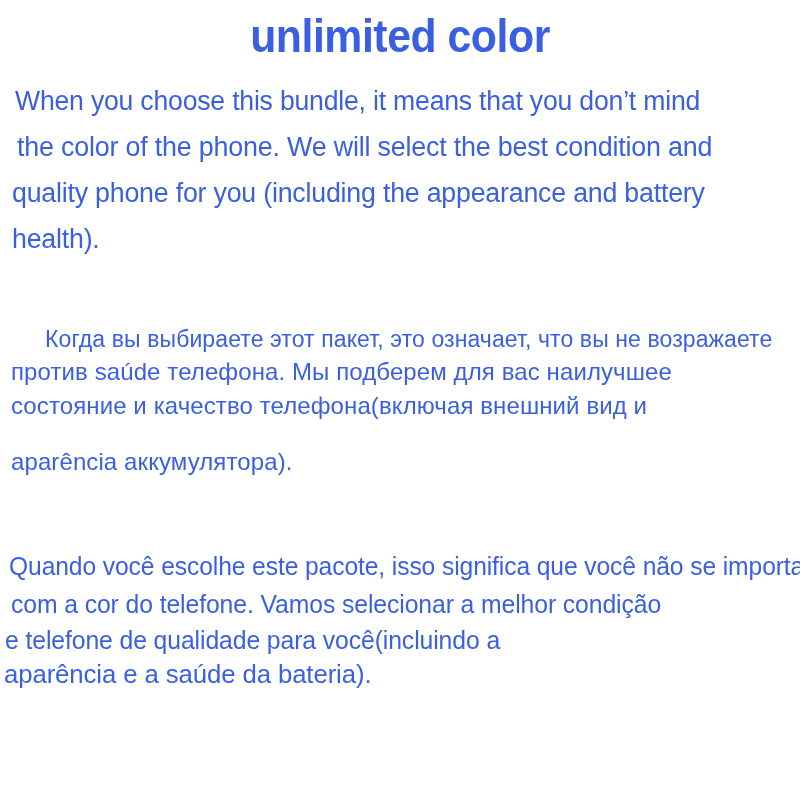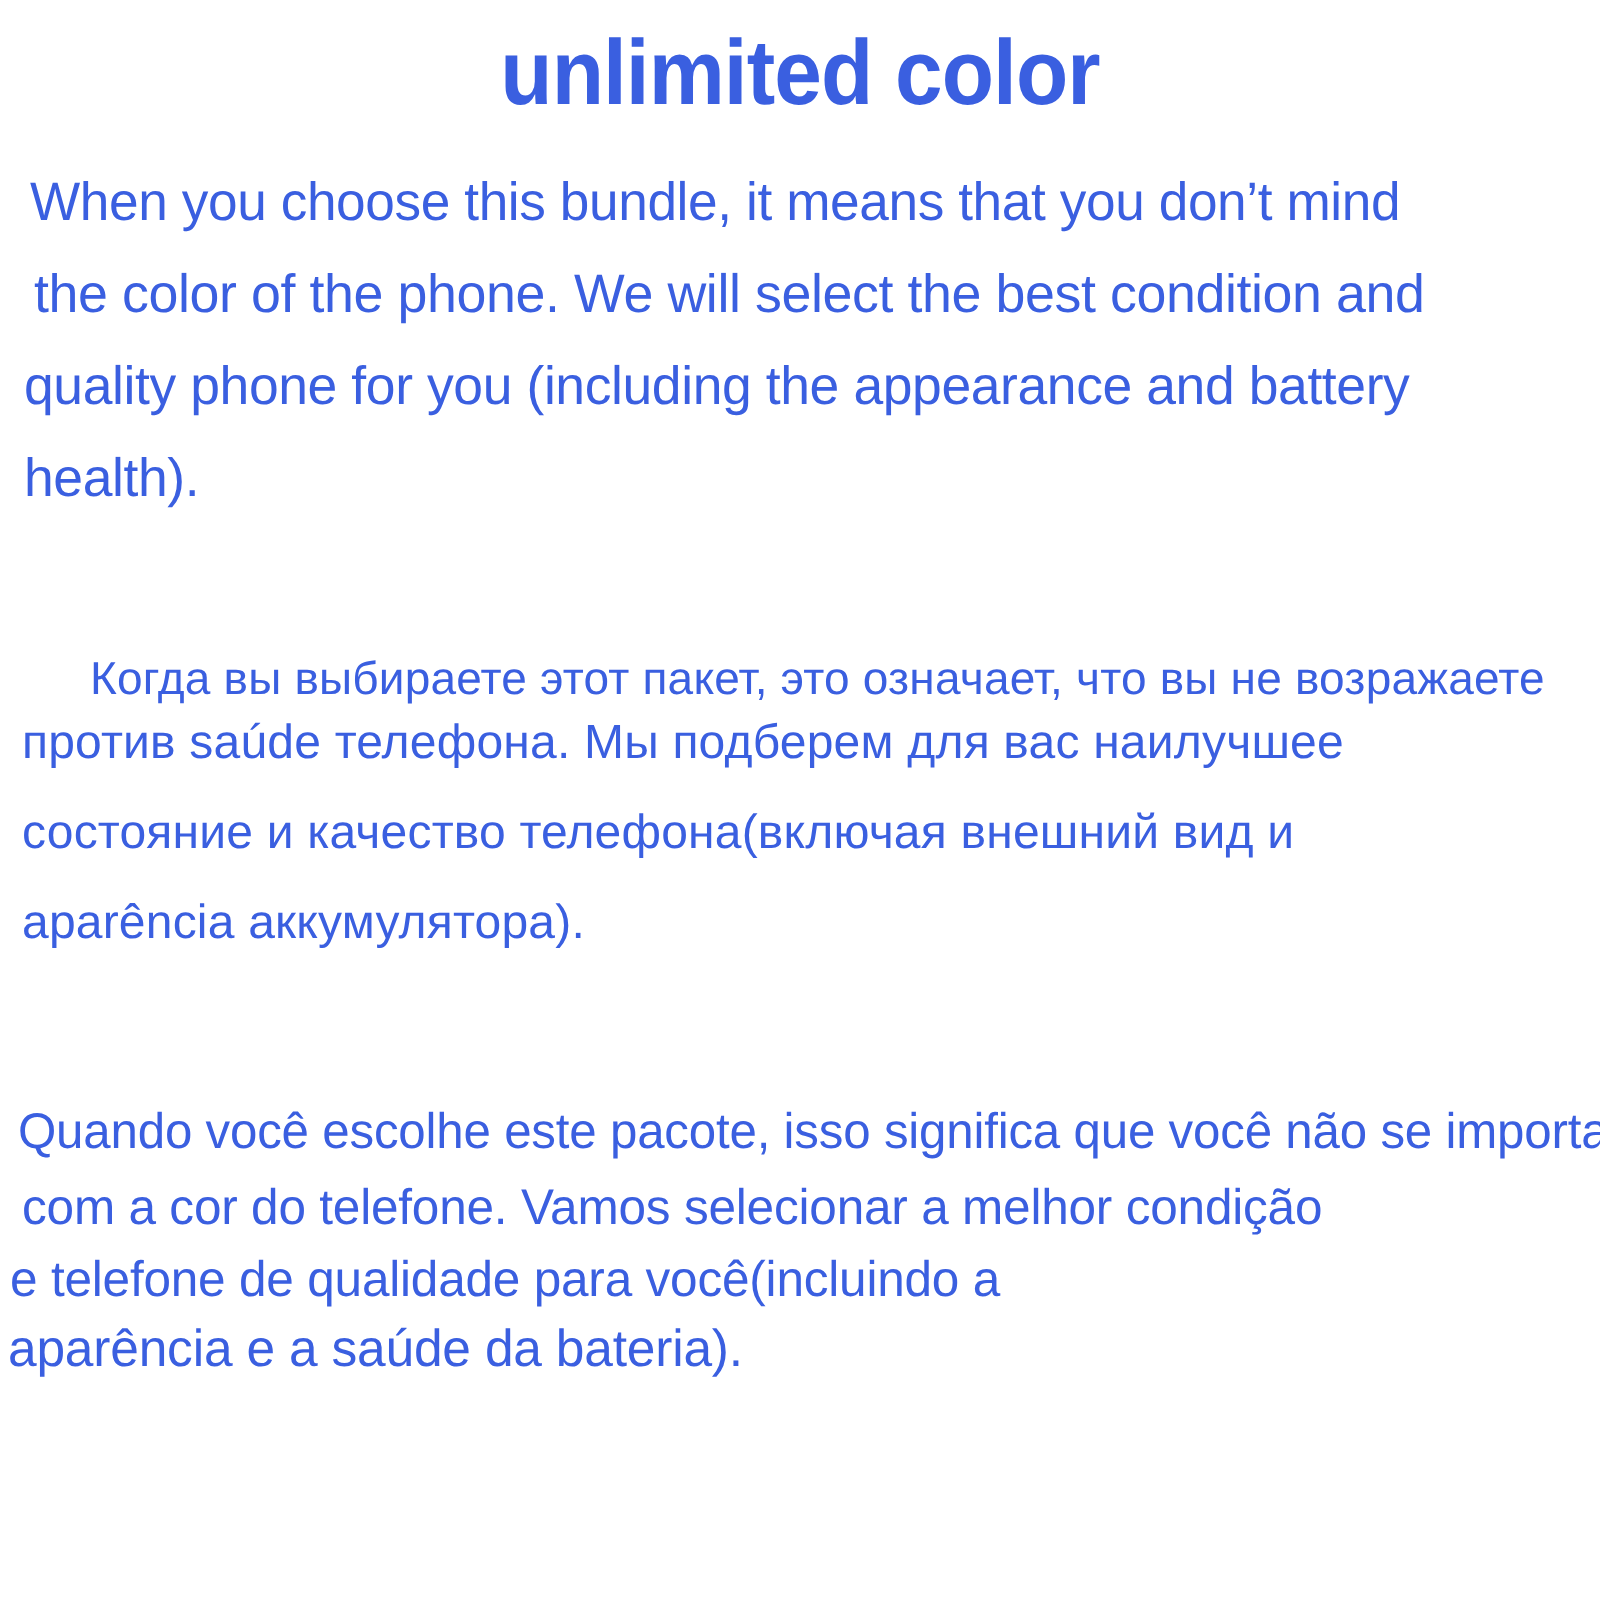--- a/index.html
+++ b/index.html
@@ -61,21 +61,21 @@
 
   
   .ru {
     font-size: 23px;
     font-weight: 400;
     letter-spacing: 0.1px;
     transform-origin: 0 50%;
   }
   .ru-1 { left: 13px; top: 328px; transform: scaleX(1.0); margin-left: 32px;  }
   .ru-2 { left: 11px; top: 360px; font-size: 24px; transform: scaleX(1.0); }
-  .ru-3 { left: 11px; top: 405px; font-size: 24px; transform: scaleX(1.0); }
+  .ru-3 { left: 11px; top: 394px; font-size: 24px; transform: scaleX(1.0); }
   .ru-4 { left: 11px; top: 450px; font-size: 24px; transform: scaleX(1.0); }
 
   
   .pt {
     font-weight: 400;
     letter-spacing: -0.1px;
     transform-origin: 0 50%;
   }
   .pt-1 { left: 9px;  top: 554px; font-size: 25px; transform: scaleX(0.985); }
   .pt-2 { left: 11px; top: 592px; font-size: 25px; transform: scaleX(0.99);  }

